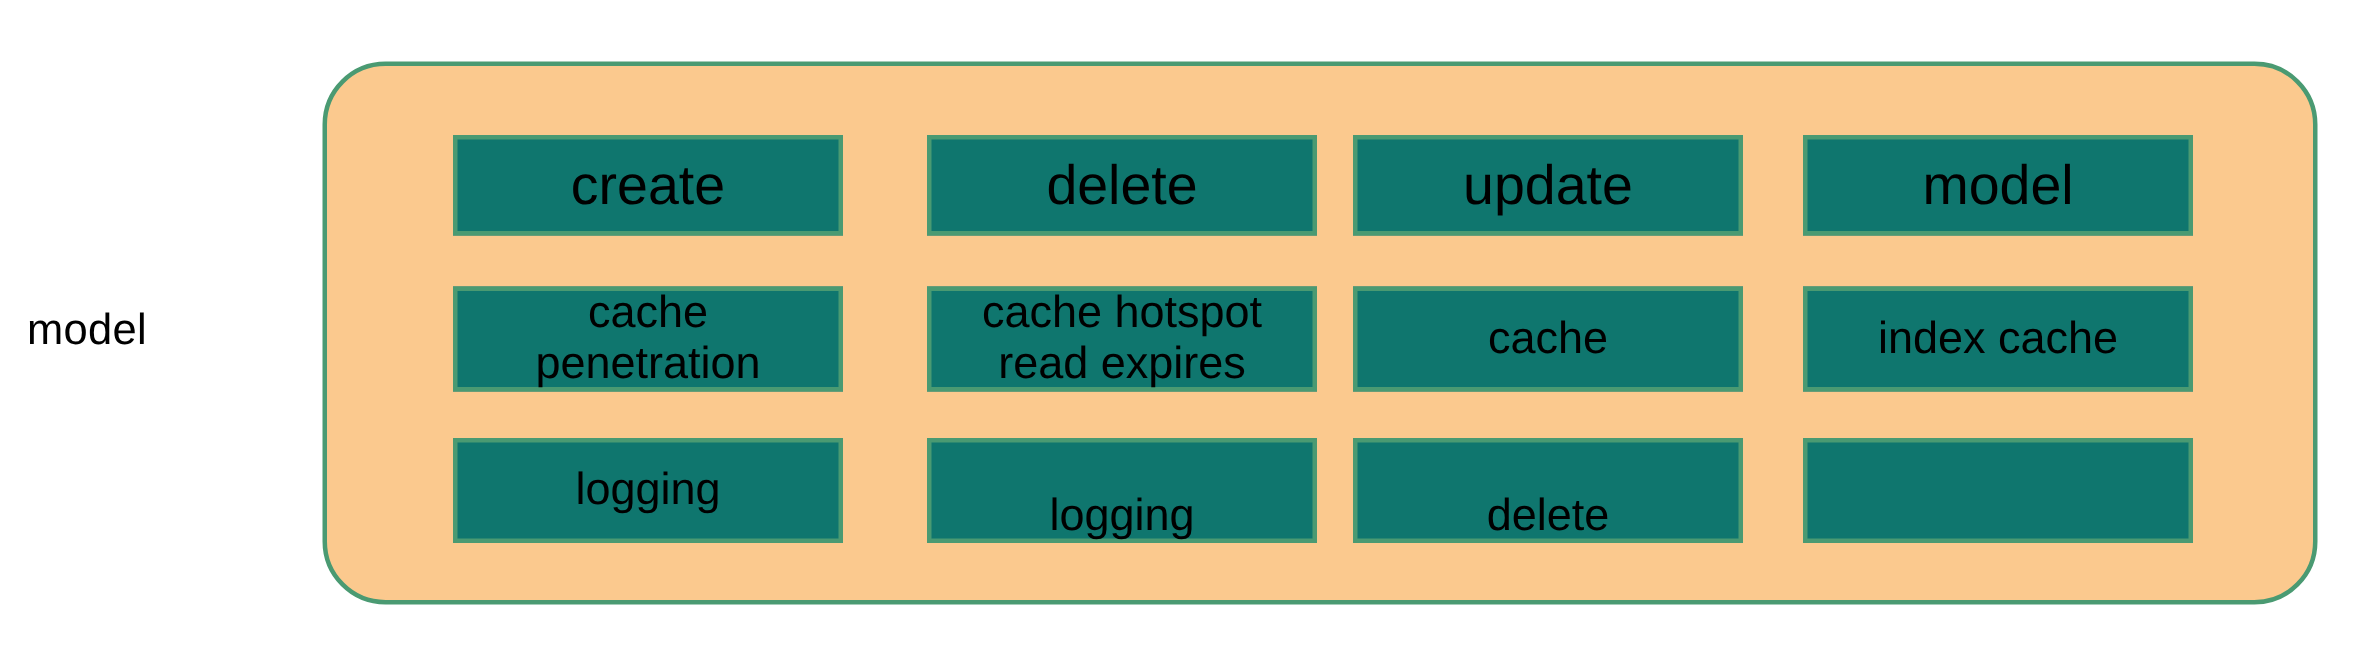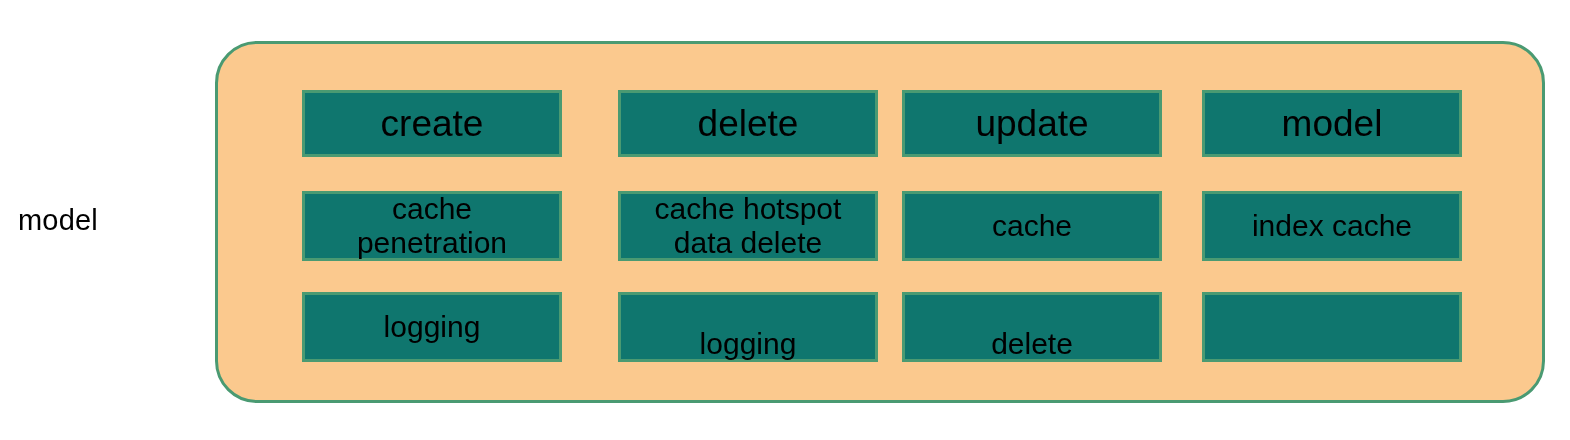--- a/index.html
+++ b/index.html
@@ -105,21 +105,21 @@
 
       <div class="cell row-1 col-0">
         <span class="cell-text">
           <span>cache</span><br>
           <span>penetration</span>
         </span>
       </div>
       <div class="cell row-1 col-1">
         <span class="cell-text">
           <span>cache hotspot</span><br>
-          <span>data delete</span>
+          <span>read expires</span>
         </span>
       </div>
       <div class="cell row-1 col-2">
         <span class="cell-text">
           <span>cache</span><br>
         </span>
       </div>
       <div class="cell row-1 col-3">
         <span class="cell-text">index cache</span>
       </div>

